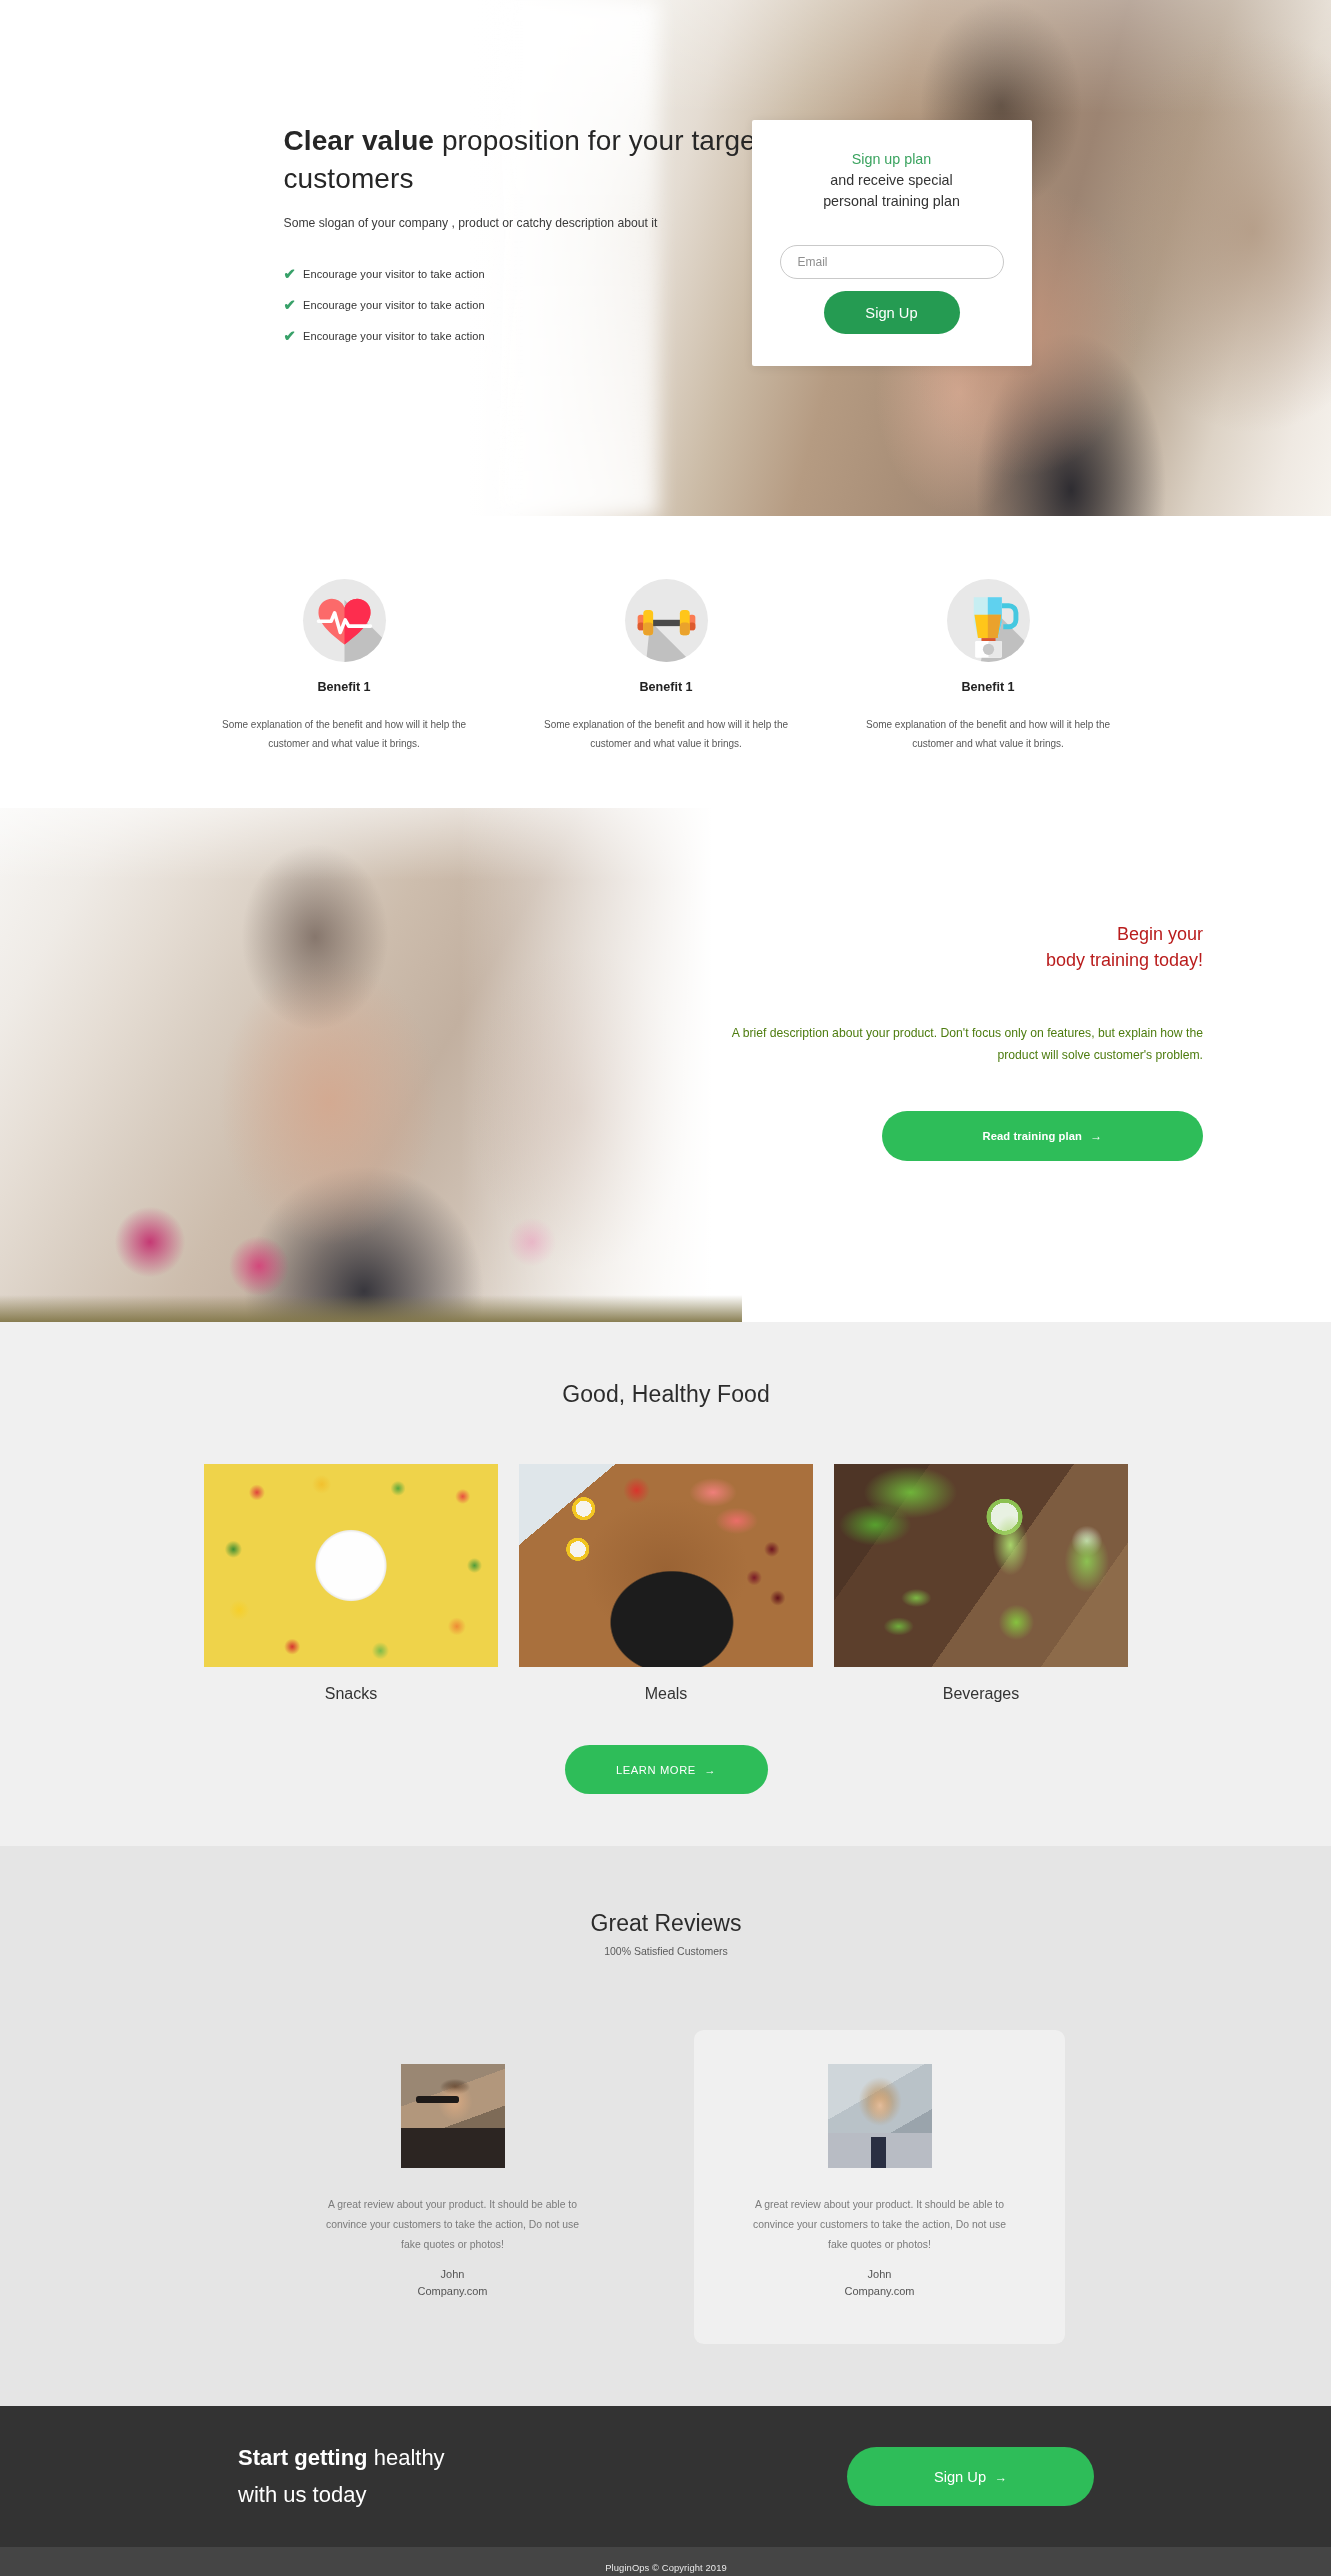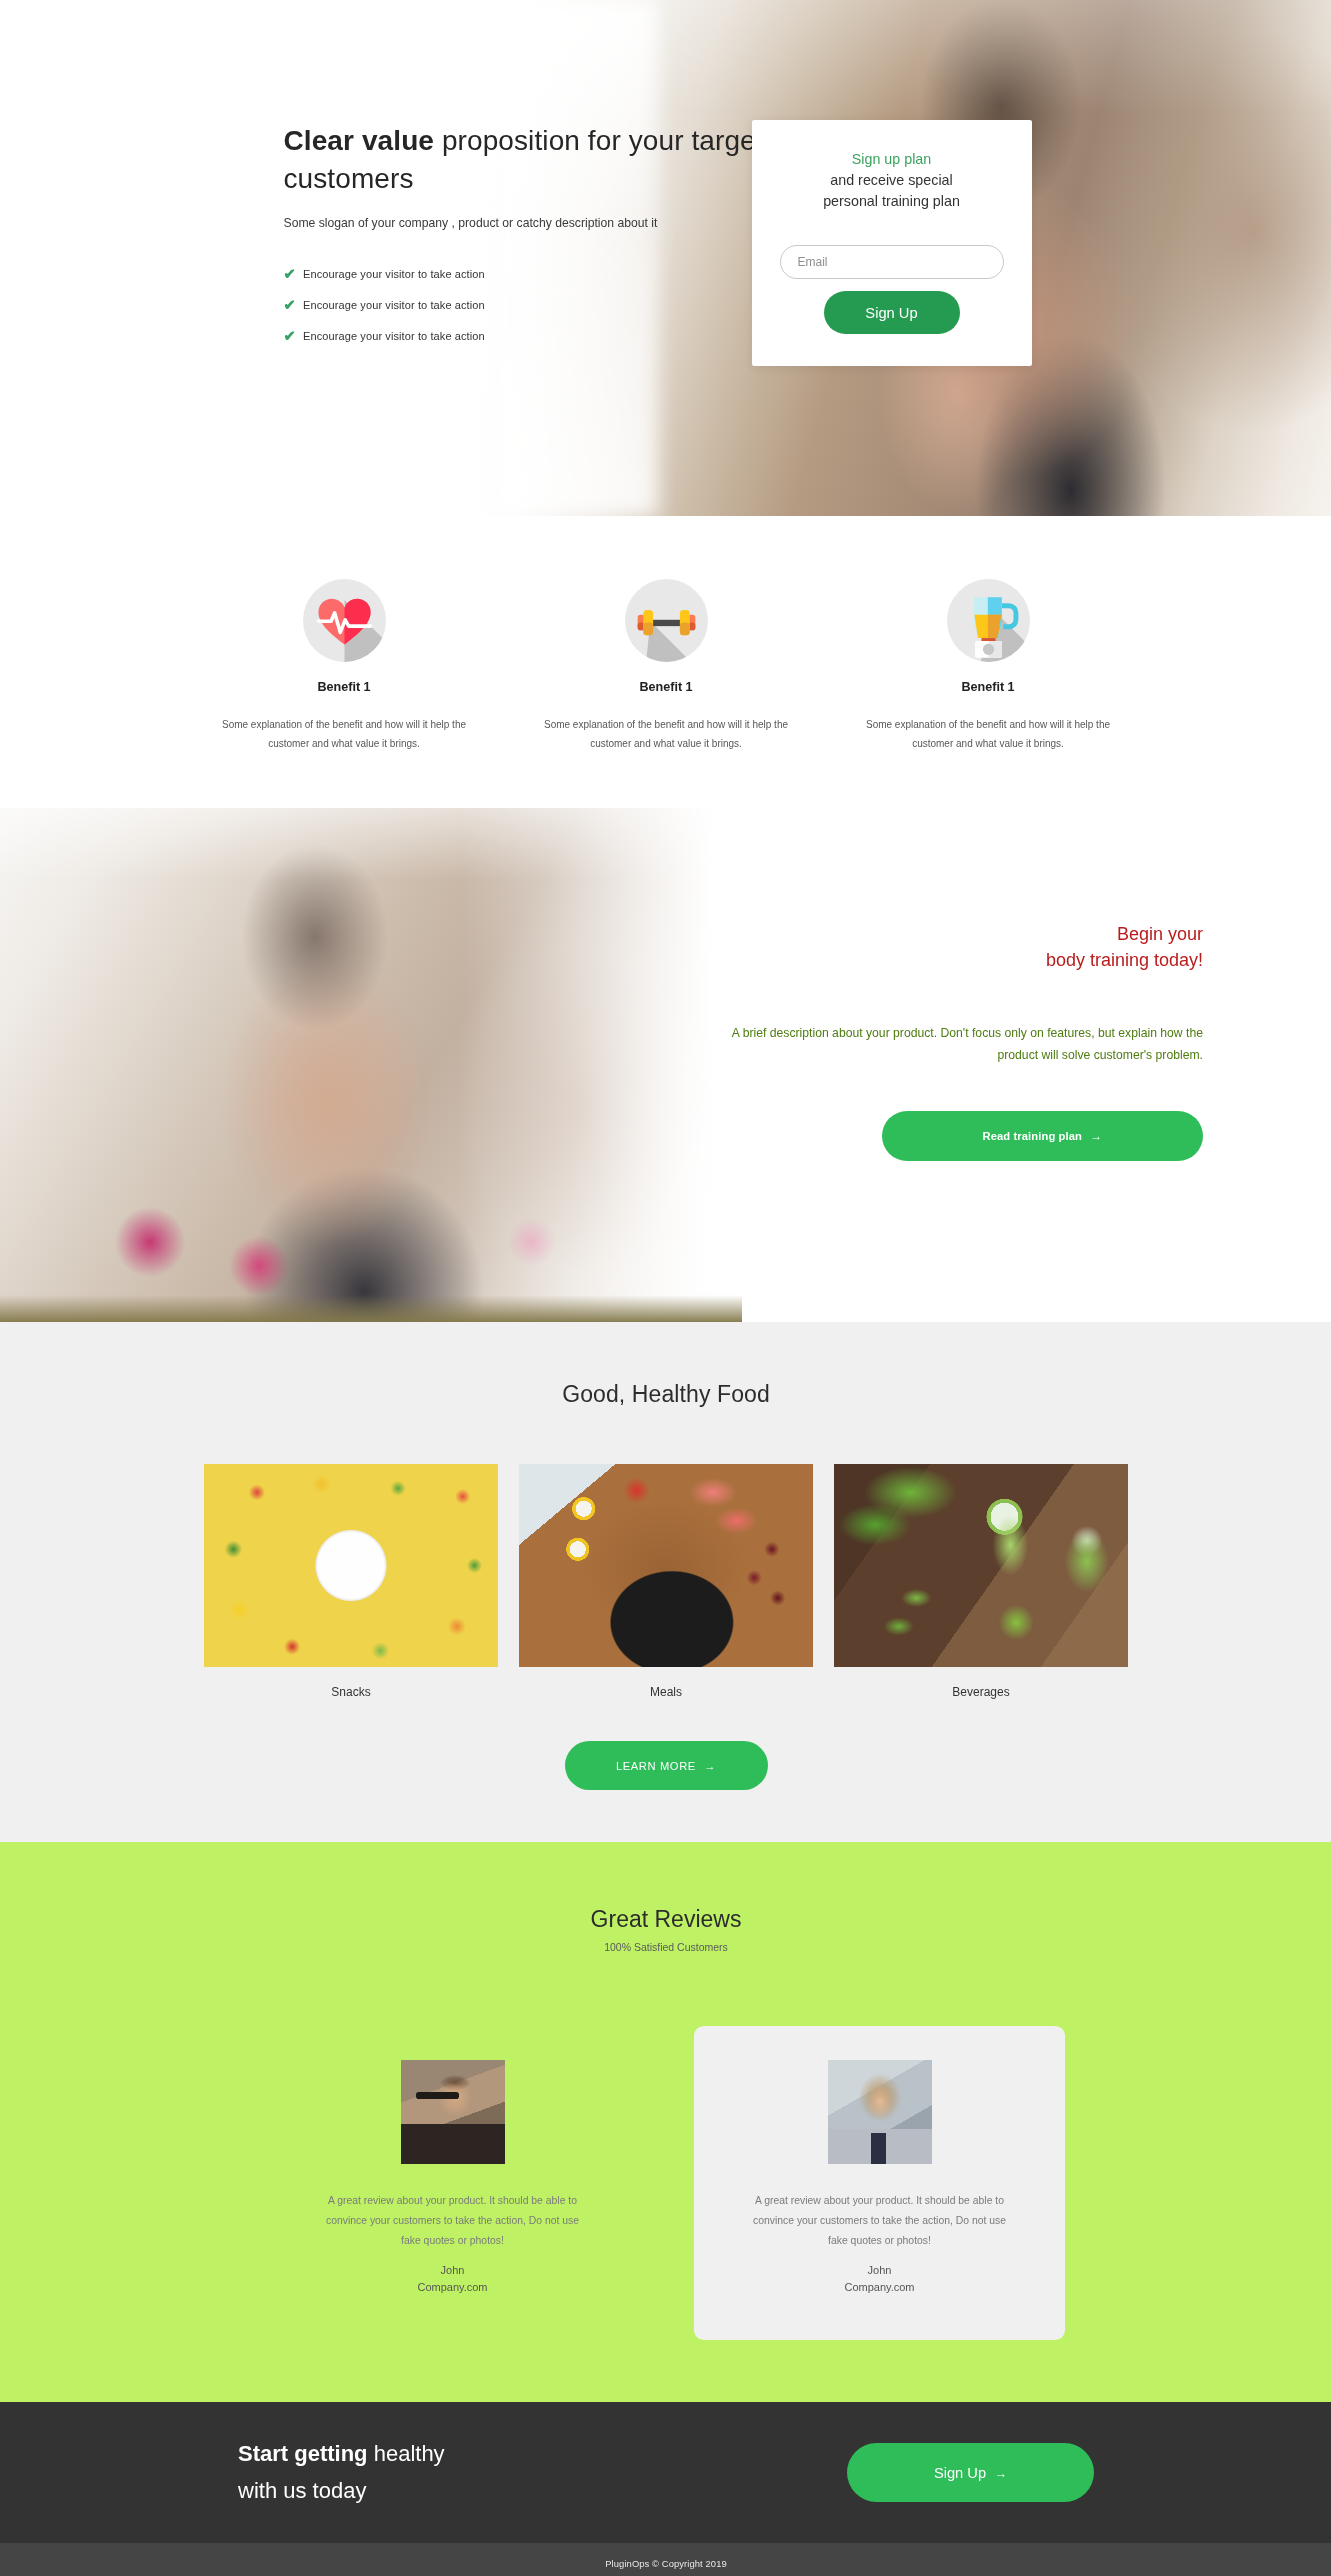--- a/index.html
+++ b/index.html
@@ -127,21 +127,21 @@
     font-weight:bold;
   }
   .tr-btn .arr { margin-left:8.4px; font-size:12px; }
 
   
   .food { background:#f0f0f0; padding:59px 0 52px 0; }
   .food-title { text-align:center; font-size:23px; color:#2c2c2c; font-weight:400; letter-spacing:0.1px; }
   .food-row { width:924px; margin:56px auto 0 auto; display:flex; justify-content:space-between; }
   .food-card { width:294px; }
   .food-img { width:100%; height:203px; position:relative; overflow:hidden; }
-  .food-cap { margin-top:18px; text-align:center; font-size:12px; color:#333; }
+  .food-cap { margin-top:18px; text-align:center; font-size:16px; color:#333; }
   .img-snacks {
     background:
       radial-gradient(circle 11.2px at 18% 14%, #e0443c, transparent 72%),
       radial-gradient(circle 13.3px at 40% 10%, #f2c12e, transparent 72%),
       radial-gradient(circle 10.5px at 66% 12%, #5aa83c, transparent 72%),
       radial-gradient(circle 10.5px at 88% 16%, #e8503f, transparent 72%),
       radial-gradient(circle 12px at 10% 42%, #3f8f33, transparent 72%),
       radial-gradient(circle 14px at 12% 72%, #f6cf2a, transparent 72%),
       radial-gradient(circle 11.2px at 30% 90%, #d6342f, transparent 72%),
       radial-gradient(circle 12px at 60% 92%, #7dbb4a, transparent 72%),
@@ -184,21 +184,21 @@
     background-color:#5b4130;
   }
   .learn-btn {
     display:block; margin:42px auto 0 auto; width:203px; height:49px;
     background:#2ebd59; color:#fff; border:none; border-radius:25px;
     font-family:"Liberation Sans", sans-serif; font-size:11.2px; letter-spacing:0.6px; cursor:pointer;
   }
   .learn-btn .arr { margin-left:8.4px; }
 
   
-  .reviews { background:#bef264; padding:64px 0 62px 0; }
+  .reviews { background:#e5e5e5; padding:64px 0 62px 0; }
   .rev-title { text-align:center; font-size:23px; color:#2c2c2c; font-weight:400; }
   .rev-sub { text-align:center; margin-top:8.4px; font-size:10.5px; color:#5b5b5b; }
   .rev-row { width:798px; margin:73px auto 0 auto; display:flex; justify-content:space-between; align-items:flex-start; }
   .rev-card { width:371px; padding:34px 49px 45px 49px; text-align:center; border-radius:9.8px; }
   .rev-card.shaded { background:#f0f0f0; }
   .rev-avatar { width:104px; height:104px; margin:0 auto; overflow:hidden; }
   .av-man {
     width:100%; height:100%;
     background:
       radial-gradient(ellipse 24px 28px at 52% 36%, #d7a982, transparent 72%),

